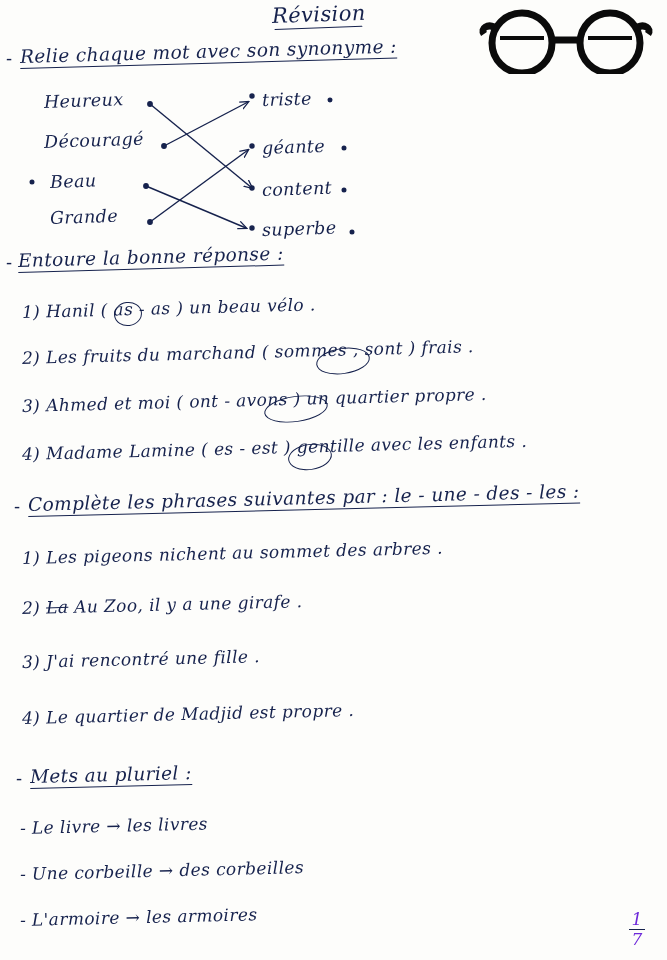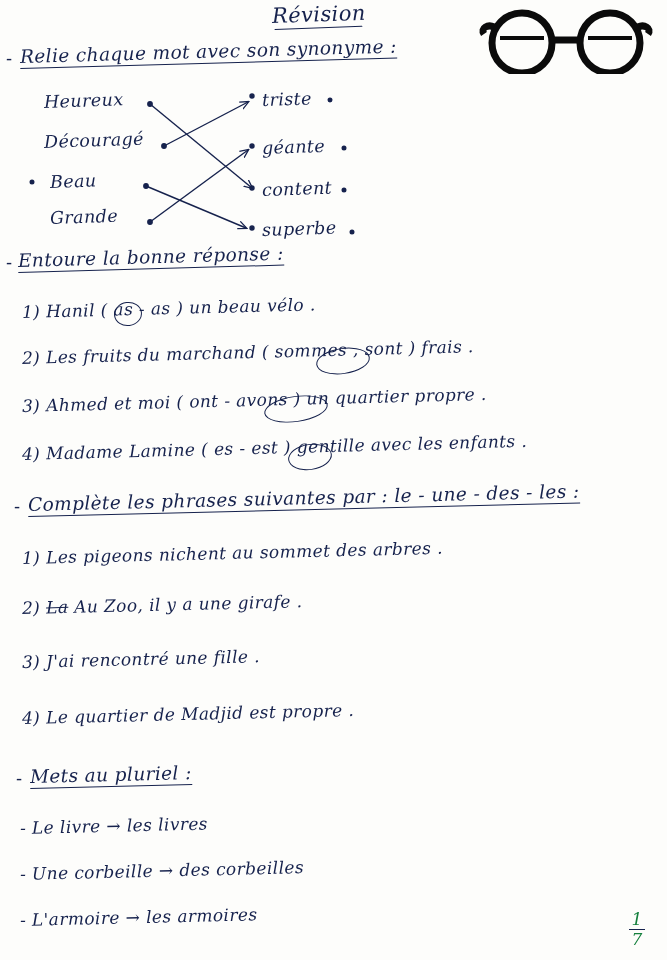--- a/index.html
+++ b/index.html
@@ -88,21 +88,21 @@
     border-radius: 50%;
     transform: rotate(-8deg);
   }
   .pagenum {
     position: absolute;
     right: 22px;
     bottom: 12px;
     font-family: "DejaVu Serif", serif;
     font-style: italic;
     font-size: 17px;
-    color: #15803d;
+    color: #6d28d9;
     text-align: center;
     line-height: 1.0;
   }
   .pagenum .bar {
     display: block;
     width: 16px;
     height: 1.4px;
     background: #16224d;
     margin: 1px auto;
   }

